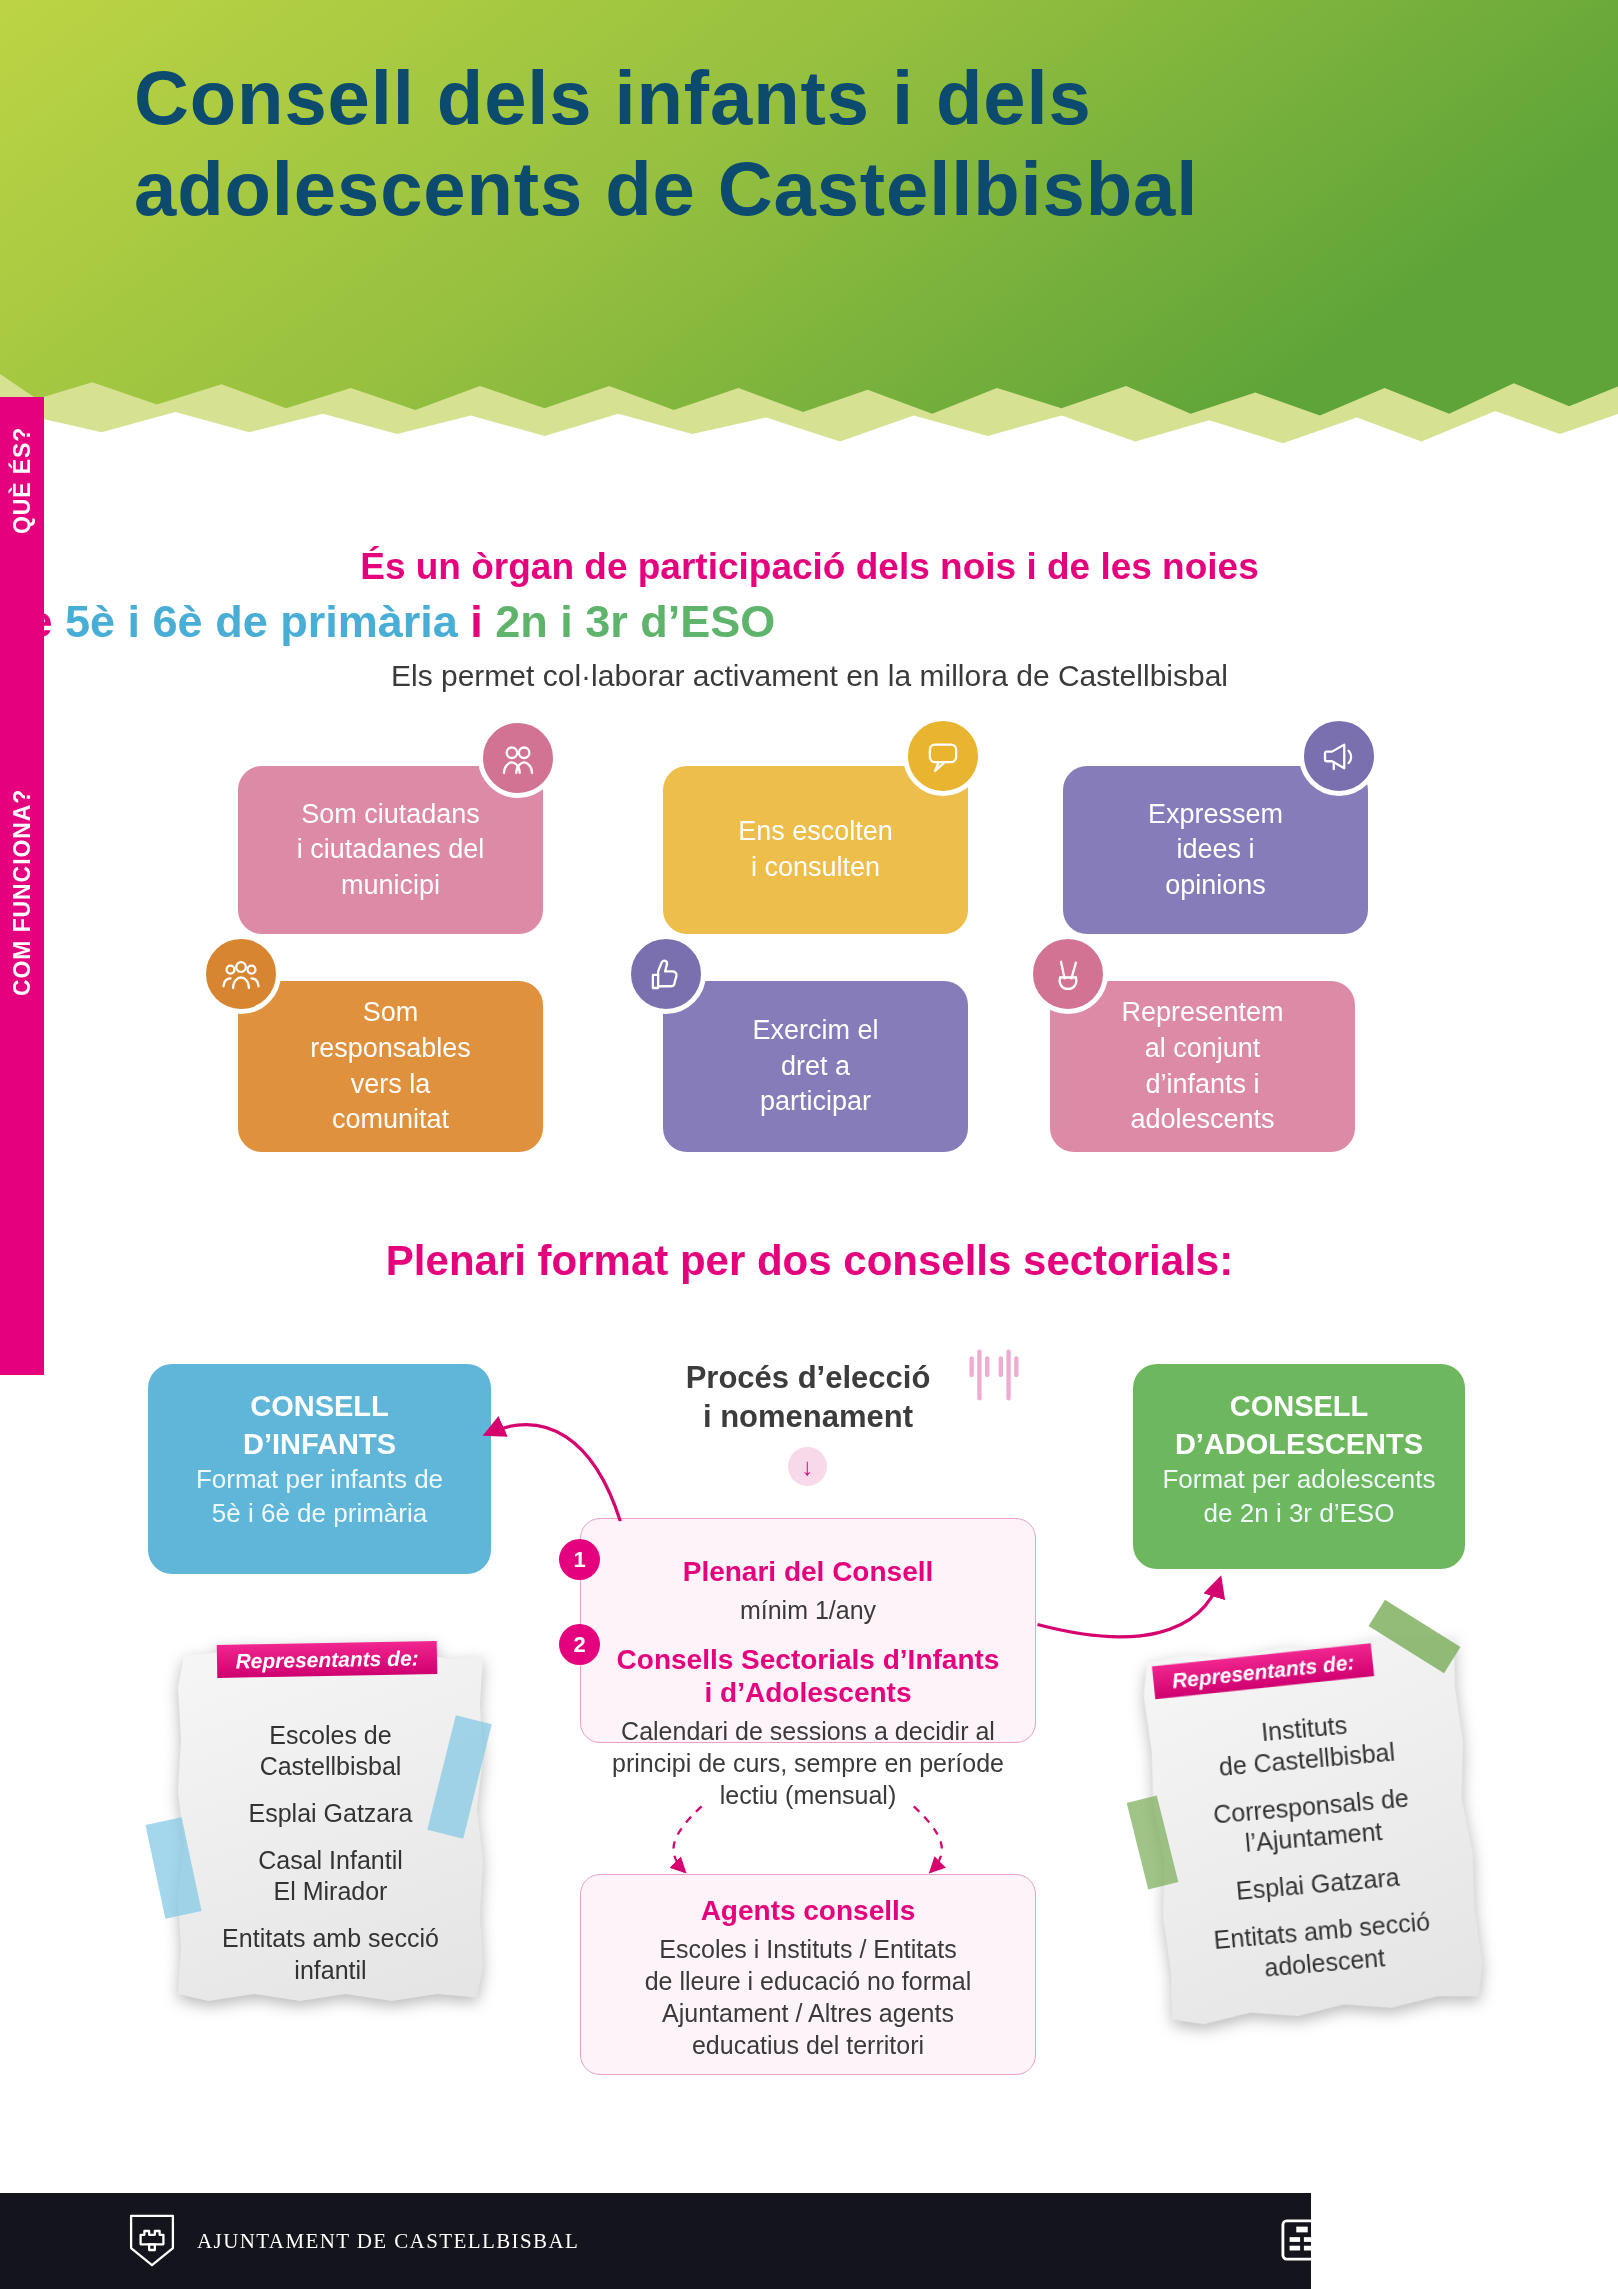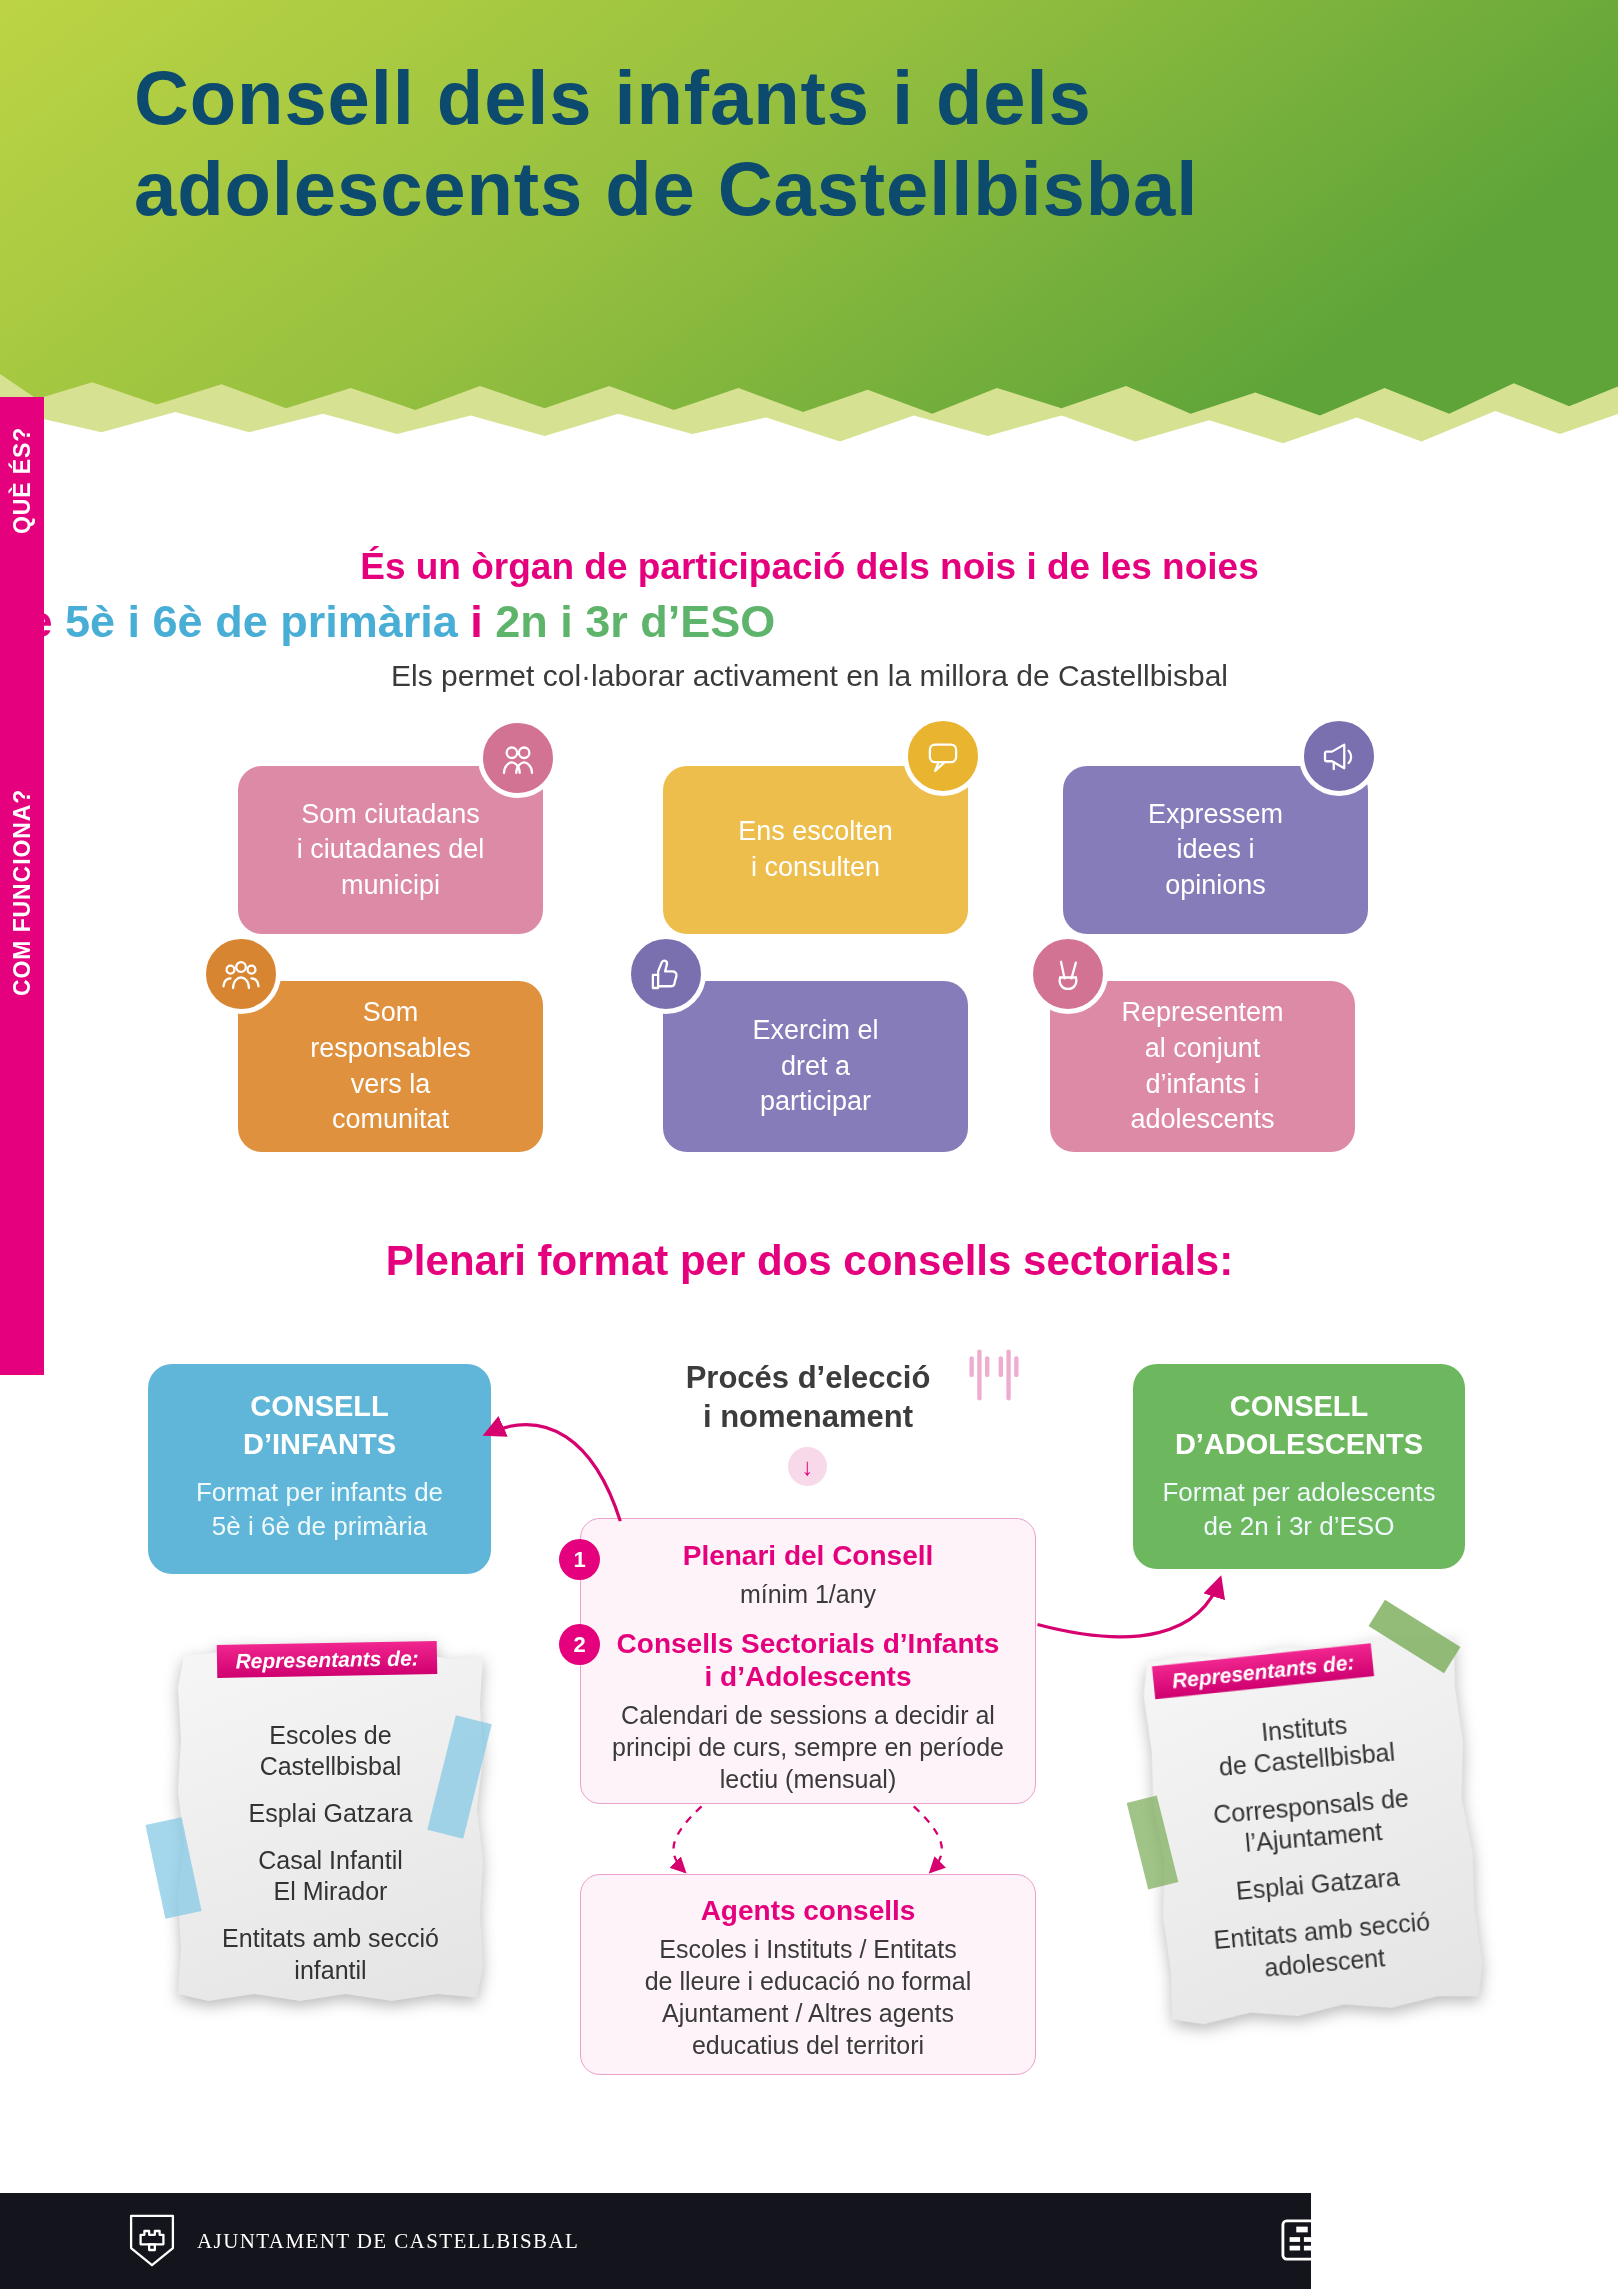--- a/index.html
+++ b/index.html
@@ -43,30 +43,30 @@
   .card-icon.i5{left:626px;top:934px;background:#7a70b0;}
   .card-icon.i6{left:1028px;top:934px;background:#d27394;}
   .card-icon svg{width:42px;height:42px;}
   
   .how-heading{position:absolute;left:0;top:1237px;width:100%;text-align:center;
         color:#e5007d;font-size:42px;font-weight:600;}
   .council{position:absolute;border-radius:24px;color:#fff;text-align:center;padding-top:24px;box-sizing:border-box;}
   .council.blue-box{left:148px;top:1364px;width:343px;height:210px;background:#60b6d8;}
   .council.green-box{left:1133px;top:1364px;width:332px;height:205px;background:#6db75f;}
   .council-title{font-size:29px;font-weight:700;white-space:pre-line;line-height:1.3;}
-  .council-desc{margin-top:13px;font-size:26px;color:#f0fafd;white-space:pre-line;line-height:1.3;}
+  .council-desc{font-size:26px;color:#f0fafd;white-space:pre-line;line-height:1.3;}
   .process-title{position:absolute;left:580px;top:1359px;width:456px;text-align:center;
         font-size:31px;font-weight:700;color:#3c3c3c;white-space:pre-line;line-height:1.25;}
   .hands{position:absolute;left:960px;top:1338px;}
   .down-circle{position:absolute;left:788px;top:1447px;width:39px;height:39px;border-radius:50%;
         background:#f7d9e9;display:flex;align-items:center;justify-content:center;
         color:#e5007d;font-size:24px;font-weight:700;}
   .pinkbox{position:absolute;background:#fdf3f8;border:1.8px solid #eb9fcb;border-radius:20px;
         text-align:center;box-sizing:border-box;}
-  .pinkbox.plenari{left:580px;top:1518px;width:456px;height:286px;padding-top:20px;}
+  .pinkbox.plenari{left:580px;top:1518px;width:456px;height:225px;padding-top:36px;}
   .pinkbox.agents{left:580px;top:1874px;width:456px;height:201px;padding-top:18.5px;}
   .pb-title{color:#e5007d;font-size:28px;font-weight:700;white-space:pre-line;line-height:1.2;}
   .pb-desc{color:#3a3a3a;font-size:25px;white-space:pre-line;line-height:1.28;margin-top:5.5px;}
   .pb-gap{margin-top:16.6px;}
   .numcircle{position:absolute;width:41px;height:41px;border-radius:50%;background:#e5007d;color:#fff;
         display:flex;align-items:center;justify-content:center;font-size:22px;font-weight:700;z-index:4;}
   .numcircle.n1{left:559px;top:1539px;}
   .numcircle.n2{left:559px;top:1624px;}
   
   .note-outer{position:absolute;filter:drop-shadow(0 5.5px 7.4px rgba(0,0,0,0.28));}

